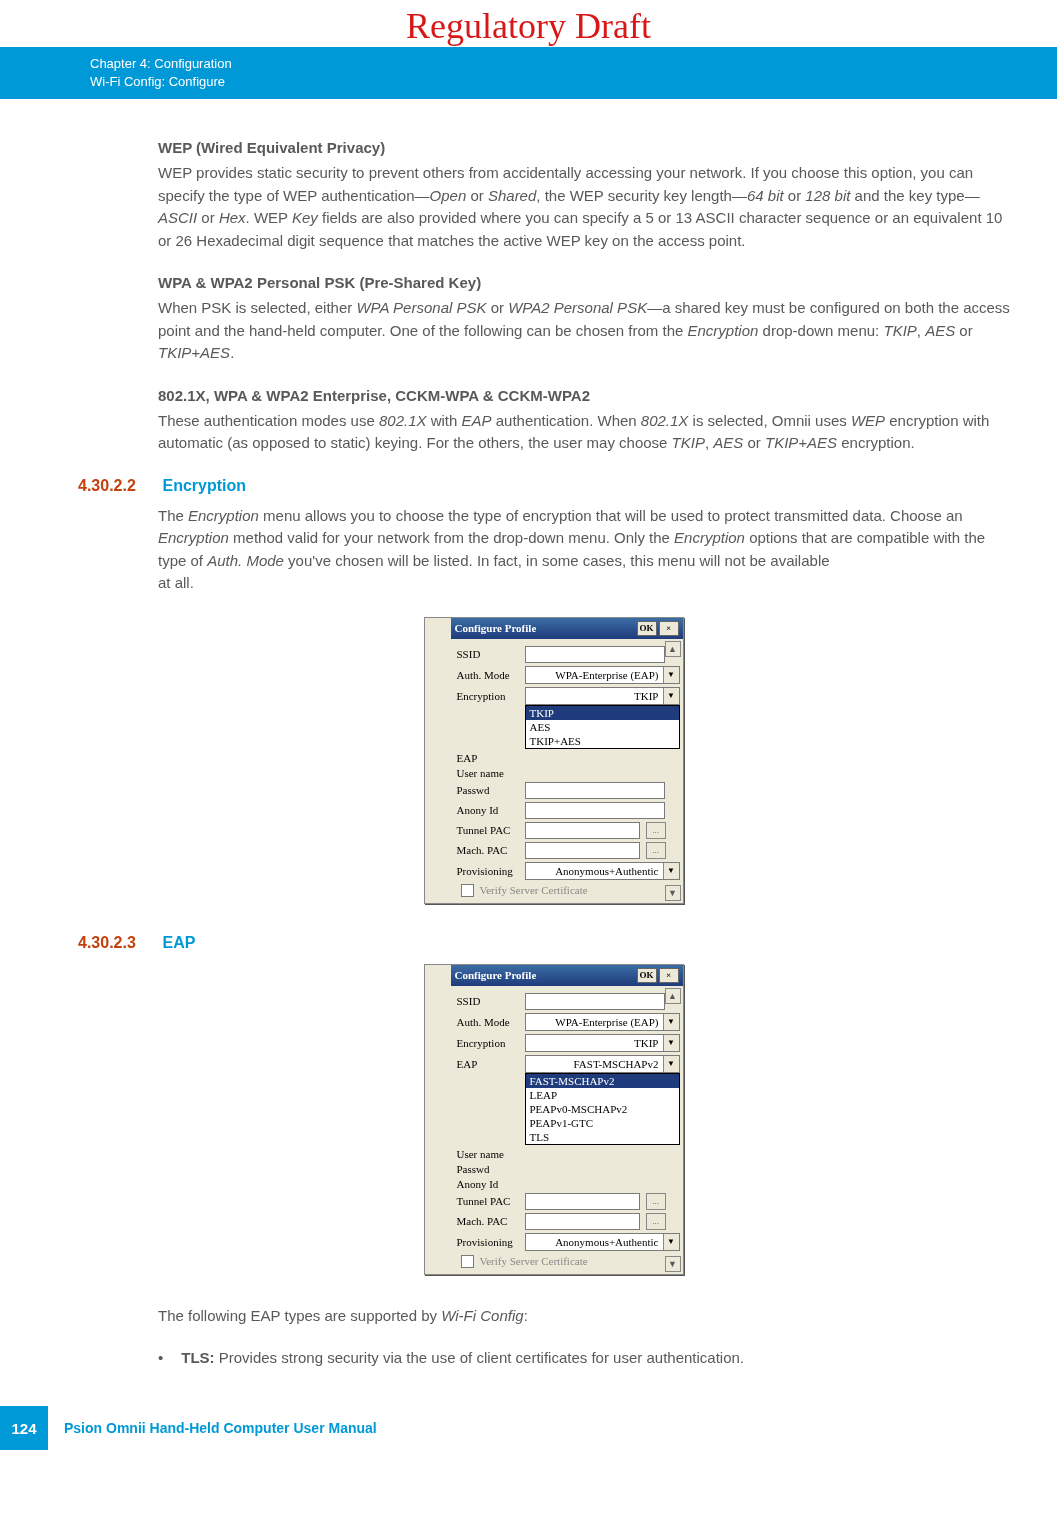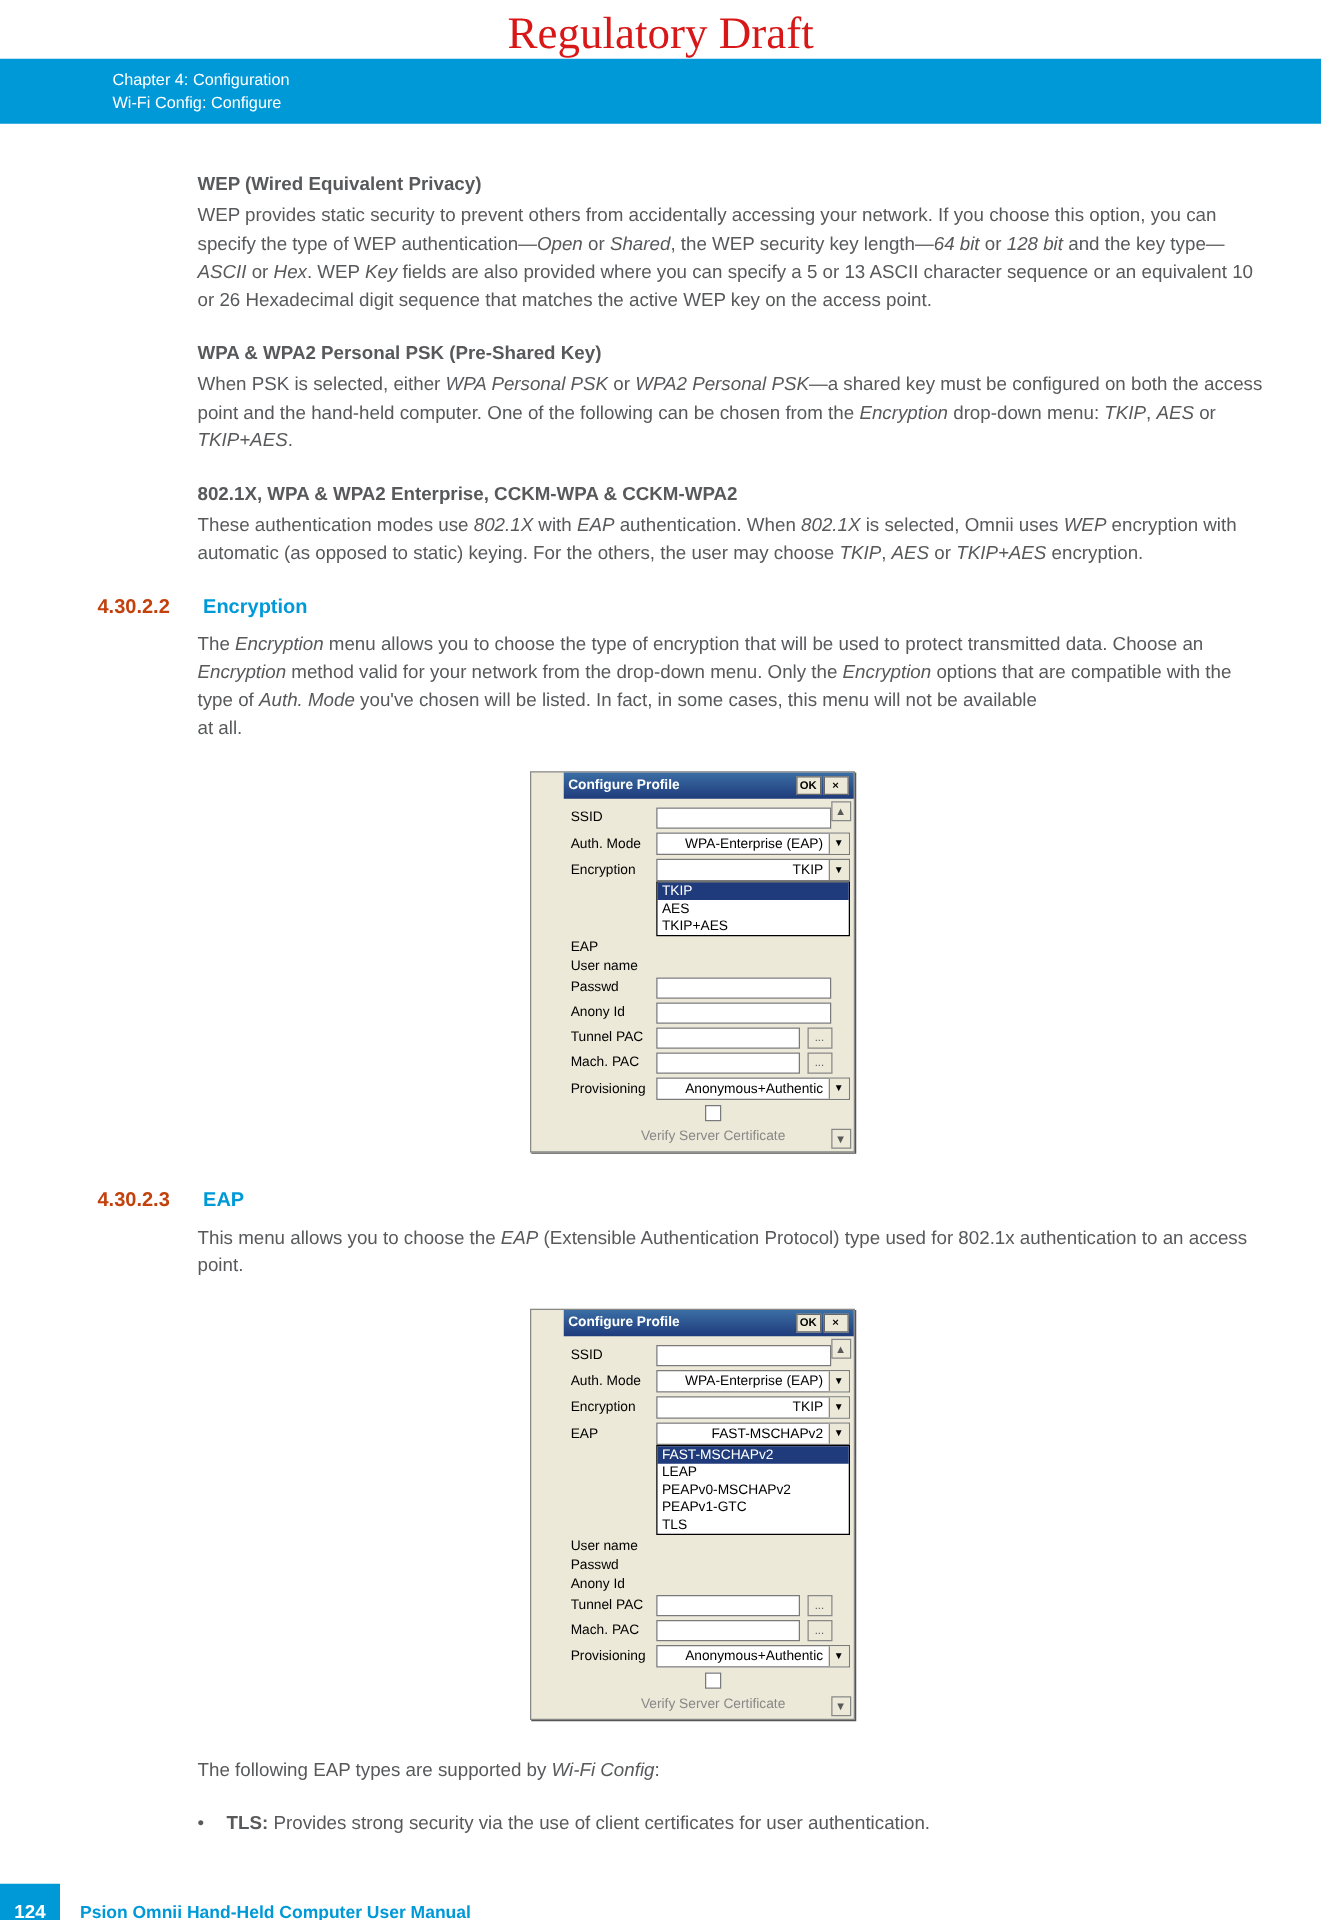--- a/index.html
+++ b/index.html
@@ -58,21 +58,21 @@
   .bullet-row { margin-left: 68px; display:flex; gap:18px; font-size:15px; }
   .bullet-dot { color:#58595b; }
   .bullet-text { color:#58595b; }
   .screenshot-wrap { text-align:center; margin: 12px 0 30px 0; }
   .dlg {
     display:inline-block;
     border:1px solid #888;
     background:#ece9d8;
     text-align:left;
     width:260px;
-    font-family: Liberation Sans, sans-serif;
+    font-family: Liberation Serif, serif;
     font-size:11px;
     box-shadow: 1px 1px 0 #555;
     padding-left: 26px;
   }
   .dlg-title {
     background: linear-gradient(#3b6ea5,#1f3b7b);
     color:#fff;
     font-weight:700;
     padding:3px 4px;
     display:flex;
@@ -115,21 +115,21 @@
   .ellipsis-btn {
     width:20px; height:17px; border:1px solid #888; background:#ece9d8;
     font-size:9px; display:flex; align-items:center; justify-content:center;
   }
   .dropdown-list {
     border:1px solid #000; background:#fff; font-size:11px; color:#000;
     margin-left:68px; margin-top:-3px; width:155px;
   }
   .dropdown-list .opt { padding:1px 4px; }
   .dropdown-list .sel { background:#1f3b7b; color:#fff; }
-  .chk-row { display:flex; align-items:center; gap:6px; margin:4px 0 2px 4px; color:#888; font-size:11px;flex-direction:column;}
+  .chk-row { display:flex; align-items:center; gap:6px; margin:4px 0 2px 4px; color:#888; font-size:11px;}
   .chk { width:13px; height:13px; border:1px solid #7a7a7a; background:#fff; }
   .footer {
     margin-top: 40px;
     display:flex;
     align-items:stretch;
   }
   .page-num {
     background:#0099d8; color:#fff; font-weight:700;
     width:48px; display:flex; align-items:center; justify-content:center;
     font-size:15px;
@@ -254,25 +254,20 @@
           </div>
         <div class="scroll-down">▼</div>
       </div>
     </div>
   </div>
 
   <div class="section-row">
     <span class="sec-num">4.30.2.3</span>
     <span class="sec-title">EAP</span>
   </div>
-  <div class="block">
-    <p class="para">
-      <span>This menu allows you to choose the </span><em>EAP</em><span> (Extensible Authentication Protocol) type used for 802.1x authentication to an access point.</span>
-    </p>
-  </div>
 
   <div class="screenshot-wrap">
     <div class="dlg">
       <div class="dlg-title">
         <span>Configure Profile</span>
         <div class="ctrls">
           <div class="ctrl-btn">OK</div>
           <div class="ctrl-btn">×</div>
         </div>
       </div>

